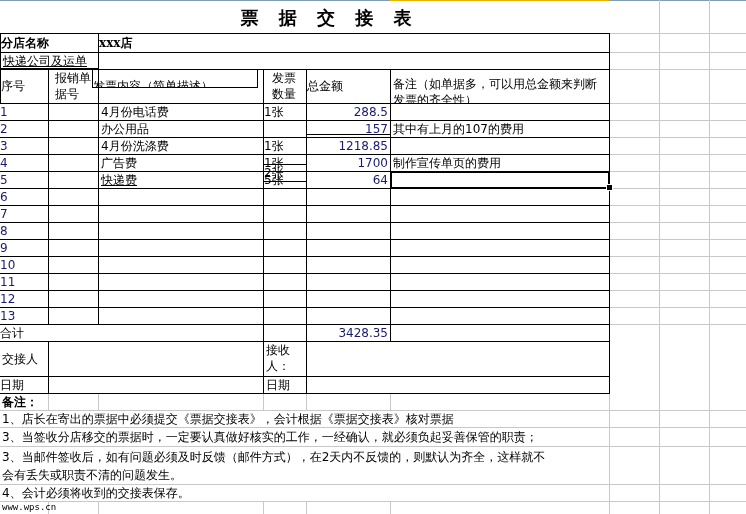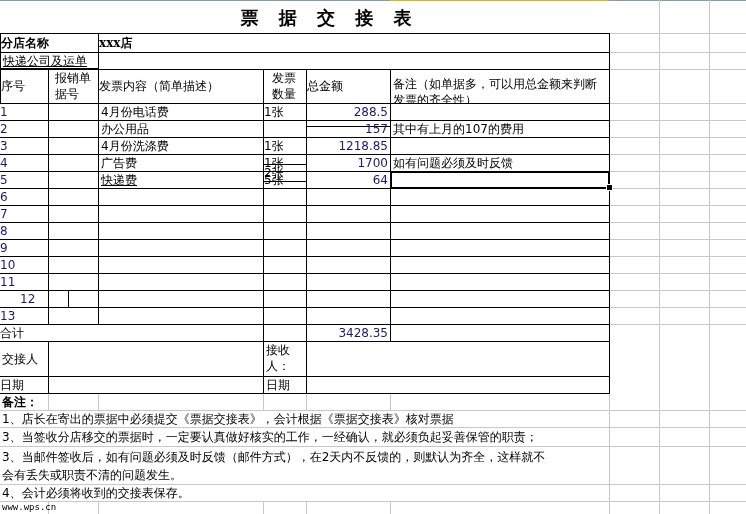--- a/index.html
+++ b/index.html
@@ -67,50 +67,50 @@
 <div class="cell title" style="left:0;top:1px;width:659px;height:32px">票 据 交 接 表</div>
 
 <div class="cell b c bold" style="left:0;top:33px;width:99px;height:20px;line-height:18px">分店名称</div>
 <div class="cell b c bold" style="left:98px;top:33px;width:512px;height:20px;line-height:18px;font-family:'DejaVu Serif',serif">xxx店</div>
 
 <div class="cell b l" style="left:0;top:52px;width:99px;height:17px;line-height:16px;text-decoration:underline">快递公司及运单</div>
 <div class="cell b" style="left:98px;top:52px;width:512px;height:18px"></div>
 
 <div class="cell b c" style="left:0;top:69px;width:49px;height:35px;line-height:33px">序号</div>
 <div class="cell b c" style="left:48px;top:69px;width:51px;height:35px;white-space:normal;line-height:16px;padding:0 6px">报销单据号</div>
-<div class="cell b c" style="left:98px;top:69px;width:166px;height:35px;line-height:33px">发票内容（简单描述）</div>
+<div class="cell b c" style="left:92px;top:69px;width:166px;height:19px;line-height:33px">发票内容（简单描述）</div>
 <div class="cell b c" style="left:263px;top:69px;width:44px;height:35px;white-space:normal;line-height:16px;padding:0 8px">发票数量</div>
 <div class="cell b c" style="left:306px;top:69px;width:85px;height:35px;line-height:33px">总金额</div>
 <div class="cell b c" style="left:390px;top:69px;width:220px;height:35px;white-space:normal;line-height:16px;padding:6px 2px">备注（如单据多，可以用总金额来判断发票的齐全性）</div>
 
 <div id="rows">
     <div class="cell b c num" style="left: 0px; top: 103px; width: 49px; height: 18px; line-height: 16px; border-left: none;">1</div>
     <div class="cell b " style="left: 48px; top: 103px; width: 51px; height: 18px; line-height: 16px;"></div>
     <div class="cell b l" style="left: 98px; top: 103px; width: 166px; height: 18px; line-height: 16px;">4月份电话费</div>
     <div class="cell b " style="left: 263px; top: 103px; width: 44px; height: 18px; line-height: 16px;">1张</div>
-    <div class="cell b r num" style="left: 306px; top: 103px; width: 85px; height: 24px; line-height: 16px;">288.5</div>
+    <div class="cell b r num" style="left: 306px; top: 103px; width: 85px; height: 32px; line-height: 16px;">288.5</div>
     <div class="cell b l" style="left: 390px; top: 103px; width: 220px; height: 18px; line-height: 16px;"></div>
     <div class="cell b c num" style="left: 0px; top: 120px; width: 49px; height: 18px; line-height: 16px; border-left: none;">2</div>
     <div class="cell b " style="left: 48px; top: 120px; width: 51px; height: 18px; line-height: 16px;"></div>
     <div class="cell b l" style="left: 98px; top: 120px; width: 166px; height: 18px; line-height: 16px;">办公用品</div>
     <div class="cell b " style="left: 263px; top: 120px; width: 44px; height: 18px; line-height: 16px; margin-top: 44px;">2张</div>
     <div class="cell b r num" style="left: 306px; top: 120px; width: 85px; height: 18px; line-height: 16px;">157</div>
     <div class="cell b l" style="left: 390px; top: 120px; width: 220px; height: 18px; line-height: 16px;">其中有上月的107的费用</div>
     <div class="cell b c num" style="left: 0px; top: 137px; width: 49px; height: 18px; line-height: 16px; border-left: none;">3</div>
     <div class="cell b " style="left: 48px; top: 137px; width: 51px; height: 18px; line-height: 16px;"></div>
     <div class="cell b l" style="left: 98px; top: 137px; width: 166px; height: 18px; line-height: 16px;">4月份洗涤费</div>
     <div class="cell b " style="left: 263px; top: 137px; width: 44px; height: 18px; line-height: 16px;">1张</div>
     <div class="cell b r num" style="left: 306px; top: 137px; width: 85px; height: 18px; line-height: 16px;">1218.85</div>
     <div class="cell b l" style="left: 390px; top: 137px; width: 220px; height: 18px; line-height: 16px;"></div>
     <div class="cell b c num" style="left: 0px; top: 154px; width: 49px; height: 18px; line-height: 16px; border-left: none;">4</div>
     <div class="cell b " style="left: 48px; top: 154px; width: 51px; height: 18px; line-height: 16px;"></div>
     <div class="cell b l" style="left: 98px; top: 154px; width: 166px; height: 18px; line-height: 16px;">广告费</div>
     <div class="cell b " style="left: 263px; top: 154px; width: 44px; height: 18px; line-height: 16px;">1张</div>
     <div class="cell b r num" style="left: 306px; top: 154px; width: 85px; height: 18px; line-height: 16px;">1700</div>
-    <div class="cell b l" style="left: 390px; top: 154px; width: 220px; height: 18px; line-height: 16px;">如有问题必须及时反馈</div>
+    <div class="cell b l" style="left: 390px; top: 154px; width: 220px; height: 18px; line-height: 16px;">制作宣传单页的费用</div>
     <div class="cell b c num" style="left: 0px; top: 171px; width: 49px; height: 18px; line-height: 16px; border-left: none;">5</div>
     <div class="cell b " style="left: 48px; top: 171px; width: 51px; height: 18px; line-height: 16px;"></div>
     <div class="cell b l" style="left: 98px; top: 171px; width: 166px; height: 18px; line-height: 16px; text-decoration: underline;">快递费</div>
     <div class="cell b " style="left: 263px; top: 171px; width: 44px; height: 18px; line-height: 16px;">5张</div>
     <div class="cell b r num" style="left: 306px; top: 171px; width: 85px; height: 18px; line-height: 16px;">64</div>
     <div class="cell b l selected" style="left: 390px; top: 171px; width: 220px; height: 18px; line-height: 16px;"></div>
     <div class="cell b c num" style="left: 0px; top: 188px; width: 49px; height: 18px; line-height: 16px; border-left: none;">6</div>
     <div class="cell b " style="left: 48px; top: 188px; width: 51px; height: 18px; line-height: 16px;"></div>
     <div class="cell b l" style="left: 98px; top: 188px; width: 166px; height: 18px; line-height: 16px;"></div>
     <div class="cell b " style="left: 263px; top: 188px; width: 44px; height: 18px; line-height: 16px;"></div>
@@ -139,21 +139,21 @@
     <div class="cell b l" style="left: 98px; top: 256px; width: 166px; height: 18px; line-height: 16px;"></div>
     <div class="cell b " style="left: 263px; top: 256px; width: 44px; height: 18px; line-height: 16px;"></div>
     <div class="cell b r num" style="left: 306px; top: 256px; width: 85px; height: 18px; line-height: 16px;"></div>
     <div class="cell b l" style="left: 390px; top: 256px; width: 220px; height: 18px; line-height: 16px;"></div>
     <div class="cell b c num" style="left: 0px; top: 273px; width: 49px; height: 18px; line-height: 16px; border-left: none;">11</div>
     <div class="cell b " style="left: 48px; top: 273px; width: 51px; height: 18px; line-height: 16px;"></div>
     <div class="cell b l" style="left: 98px; top: 273px; width: 166px; height: 18px; line-height: 16px;"></div>
     <div class="cell b " style="left: 263px; top: 273px; width: 44px; height: 18px; line-height: 16px;"></div>
     <div class="cell b r num" style="left: 306px; top: 273px; width: 85px; height: 18px; line-height: 16px;"></div>
     <div class="cell b l" style="left: 390px; top: 273px; width: 220px; height: 18px; line-height: 16px;"></div>
-    <div class="cell b c num" style="left: 0px; top: 290px; width: 49px; height: 18px; line-height: 16px; border-left: none; margin-left: 20px;">12</div>
+    <div class="cell b c num" style="left: 0px; top: 290px; width: 49px; height: 18px; line-height: 16px; border-left: none;">12</div>
     <div class="cell b " style="left: 48px; top: 290px; width: 51px; height: 18px; line-height: 16px;"></div>
     <div class="cell b l" style="left: 98px; top: 290px; width: 166px; height: 18px; line-height: 16px;"></div>
     <div class="cell b " style="left: 263px; top: 290px; width: 44px; height: 18px; line-height: 16px;"></div>
     <div class="cell b r num" style="left: 306px; top: 290px; width: 85px; height: 18px; line-height: 16px;"></div>
     <div class="cell b l" style="left: 390px; top: 290px; width: 220px; height: 18px; line-height: 16px;"></div>
     <div class="cell b c num" style="left: 0px; top: 307px; width: 49px; height: 18px; line-height: 16px; border-left: none;">13</div>
     <div class="cell b " style="left: 48px; top: 307px; width: 51px; height: 18px; line-height: 16px;"></div>
     <div class="cell b l" style="left: 98px; top: 307px; width: 166px; height: 18px; line-height: 16px;"></div>
     <div class="cell b " style="left: 263px; top: 307px; width: 44px; height: 18px; line-height: 16px;"></div>
     <div class="cell b r num" style="left: 306px; top: 307px; width: 85px; height: 18px; line-height: 16px;"></div>

